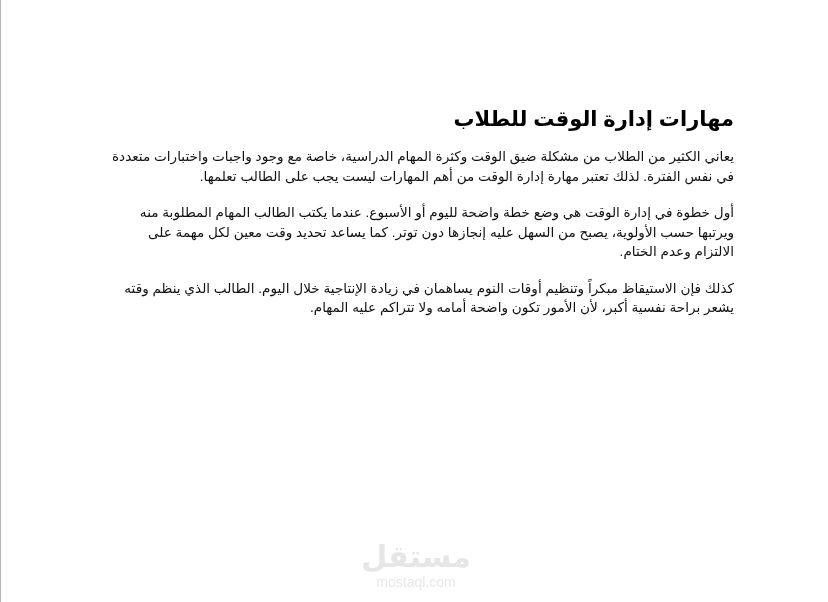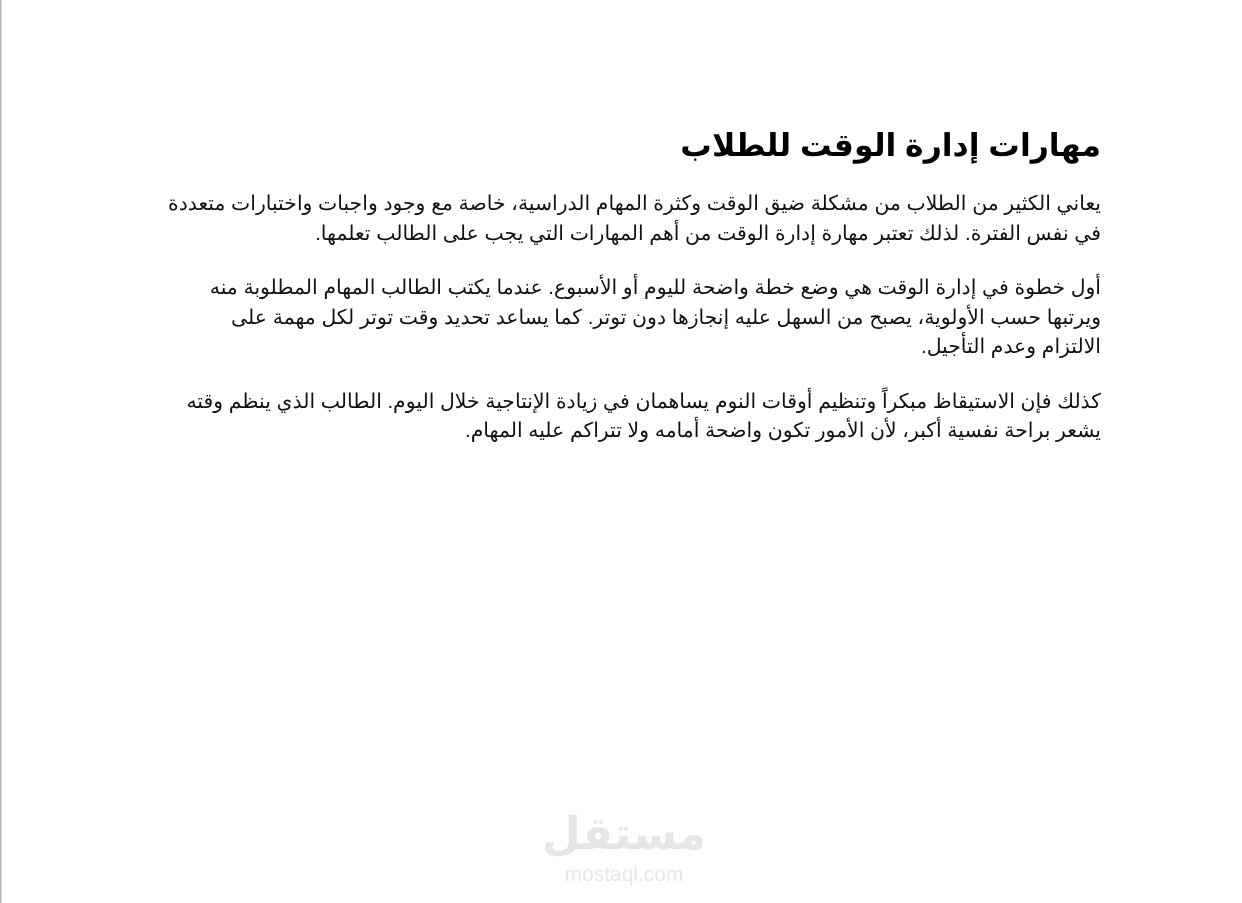--- a/index.html
+++ b/index.html
@@ -18,21 +18,21 @@
       position: absolute;
       left: 0;
       top: 0;
       width: 1px;
       height: 602px;
       background: #b5b5b5;
     }
     .page {
       position: absolute;
       left: 112px;
-      top: 84px;
+      top: 105px;
       width: 622px;
       direction: rtl;
       text-align: right;
       color: #111111;
     }
     .title {
       font-size: 21px;
       font-weight: bold;
       margin: 0 0 14px 0;
       line-height: 28px;
@@ -65,21 +65,21 @@
       color: #e8e8e8;
     }
   </style>
 </head>
 <body>
 
 <div class="left-edge"></div>
 
 <div class="page">
   <h1 class="title">مهارات إدارة الوقت للطلاب</h1>
-  <p class="para">يعاني الكثير من الطلاب من مشكلة ضيق الوقت وكثرة المهام الدراسية، خاصة مع وجود واجبات واختبارات متعددة في نفس الفترة. لذلك تعتبر مهارة إدارة الوقت من أهم المهارات التي يجب على الطالب تعلمها.</p>
-  <p class="para">أول خطوة في إدارة الوقت هي وضع خطة واضحة لليوم أو الأسبوع. عندما يكتب الطالب المهام المطلوبة منه ويرتبها حسب الأولوية، يصبح من السهل عليه إنجازها دون توتر. كما يساعد تحديد وقت توتر لكل مهمة على الالتزام وعدم التأجيل.</p>
+  <p class="para">يعاني الكثير من الطلاب من مشكلة ضيق الوقت وكثرة المهام الدراسية، خاصة مع وجود واجبات واختبارات متعددة في نفس الفترة. لذلك تعتبر مهارة إدارة الوقت من أهم المهارات ليست يجب على الطالب تعلمها.</p>
+  <p class="para">أول خطوة في إدارة الوقت هي وضع خطة واضحة لليوم أو الأسبوع. عندما يكتب الطالب المهام المطلوبة منه ويرتبها حسب الأولوية، يصبح من السهل عليه إنجازها دون توتر. كما يساعد تحديد وقت معين لكل مهمة على الالتزام وعدم الختام.</p>
   <p class="para">كذلك فإن الاستيقاظ مبكراً وتنظيم أوقات النوم يساهمان في زيادة الإنتاجية خلال اليوم. الطالب الذي ينظم وقته يشعر براحة نفسية أكبر، لأن الأمور تكون واضحة أمامه ولا تتراكم عليه المهام.</p>
 </div>
 
 <div class="watermark">
   <div class="watermark-logo">مستقل</div>
   <div class="watermark-url">mostaql.com</div>
 </div>
 
 </body></html>

